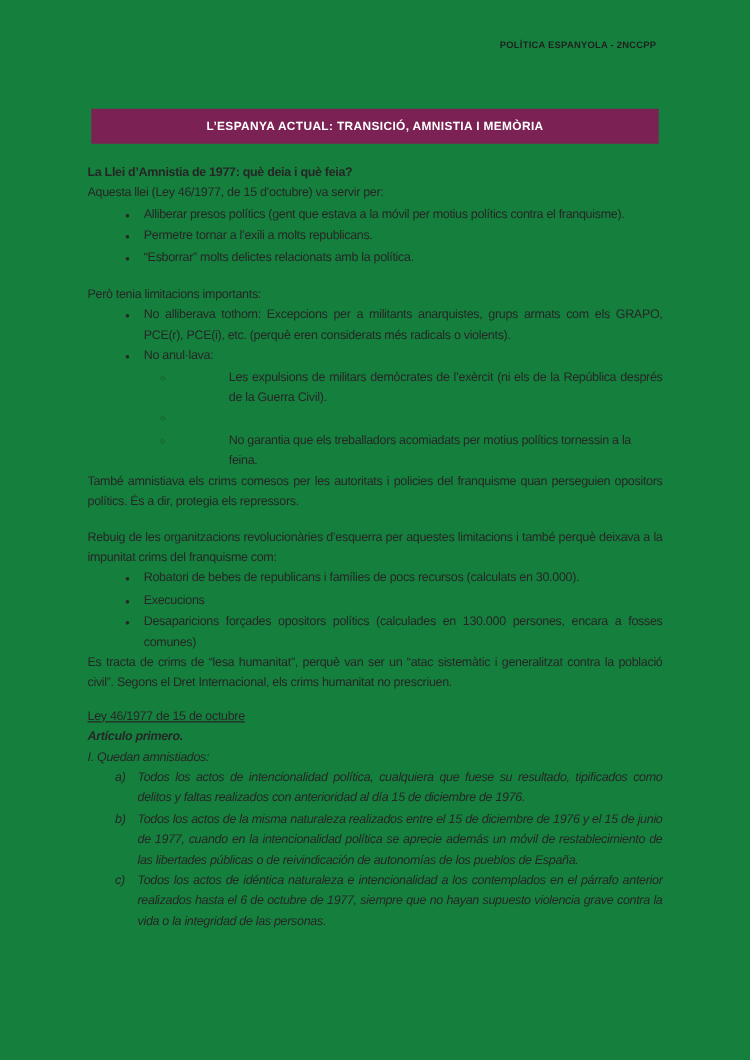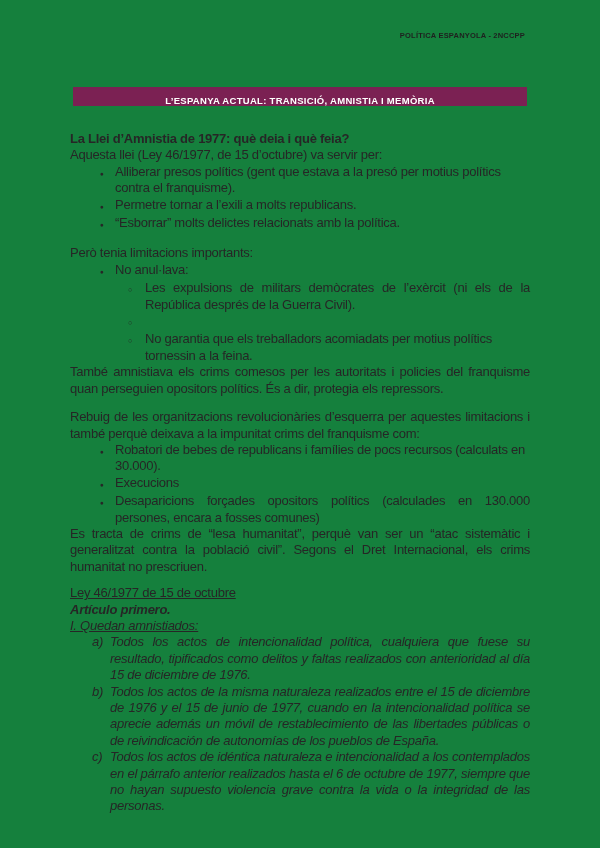--- a/index.html
+++ b/index.html
@@ -19,52 +19,52 @@
     position: absolute;
     top: 31px; right: 75px;
     font-size: 7.5px;
     font-weight: 700;
     letter-spacing: 0.2px;
     color: #1f1f1f;
   }
   .banner {
     position: absolute;
     top: 87px; left: 73px;
-    width: 454px; height: 19px;
+    width: 454px; height: 28px;
     background: #7b2153;
     display: flex;
-    align-items: flex-end;
+    align-items: center;
     justify-content: center;
   }
   .banner-title {
     color: #ffffff;
     font-weight: 700;
     font-size: 9.5px;
     letter-spacing: 0.3px;
     white-space: nowrap;
   }
   .content {
     position: absolute;
     top: 131px; left: 70px;
     width: 460px;
-    font-size: 13px;
+    font-size: 10px;
     line-height: 16.4px;
     letter-spacing: -0.25px;
   }
   .content p { margin: 0; }
   .b { font-weight: 700; }
   .j { text-align: justify; }
-  .it { font-style: italic; text-decoration: underline; }
+  .it { font-style: italic; }
   .law-head { font-weight: 400; text-decoration: underline; }
   .law-sub { font-weight: 700; font-style: italic; }
   .li { display: flex; }
   .li .txt { flex: 1 1 auto; min-width: 0; }
   .l1 { padding-left: 30px; }
   .l1 .mk { flex: 0 0 15px; }
-  .l2 { padding-left: 58px; }
+  .l2 { padding-left: 58px; gap: 38px; }
   .l2 .mk { flex: 0 0 17px; }
   .la { padding-left: 22px; font-style: italic; }
   .la .mk { flex: 0 0 18px; }
   .mk1::before { content: "●"; font-size: 6.5px; }
   .mk2::before { content: "○"; font-size: 7px; }
   .sp { height: 12px; }
   .sp-s { height: 10px; }
 </style>
 </head>
 <body>
@@ -78,34 +78,38 @@
   <div class="banner">
     <span class="banner-title">L’ESPANYA ACTUAL: TRANSICIÓ, AMNISTIA I MEMÒRIA</span>
   </div>
 
   <div class="content">
 
     <p class="b">La Llei d’Amnistia de 1977: què deia i què feia?</p>
     <p>Aquesta llei (Ley 46/1977, de 15 d’octubre) va servir per:</p>
     <div class="li l1">
       <span class="mk mk1"></span>
-      <span class="txt">Alliberar presos polítics (gent que estava a la presó per motius polítics contra el franquisme).</span>
+      <span class="txt">Alliberar presos polítics (gent que estava a la móvil per motius polítics contra el franquisme).</span>
     </div>
     <div class="li l1">
       <span class="mk mk1"></span>
       <span class="txt">Permetre tornar a l’exili a molts republicans.</span>
     </div>
     <div class="li l1">
       <span class="mk mk1"></span>
       <span class="txt">“Esborrar” molts delictes relacionats amb la política.</span>
     </div>
 
     <div class="sp"></div>
 
     <p>Però tenia limitacions importants:</p>
+    <div class="li l1">
+      <span class="mk mk1"></span>
+      <span class="txt j">No alliberava tothom: Excepcions per a militants anarquistes, grups armats com els GRAPO, PCE(r), PCE(i), etc. (perquè eren considerats més radicals o violents).</span>
+    </div>
     <div class="li l1">
       <span class="mk mk1"></span>
       <span class="txt">No anul·lava:</span>
     </div>
     <div class="li l2">
       <span class="mk mk2"></span>
       <span class="txt j">Les expulsions de militars demòcrates de l’exèrcit (ni els de la República després de la Guerra Civil).</span>
     </div>
     <div class="li l2">
       <span class="mk mk2"></span>

